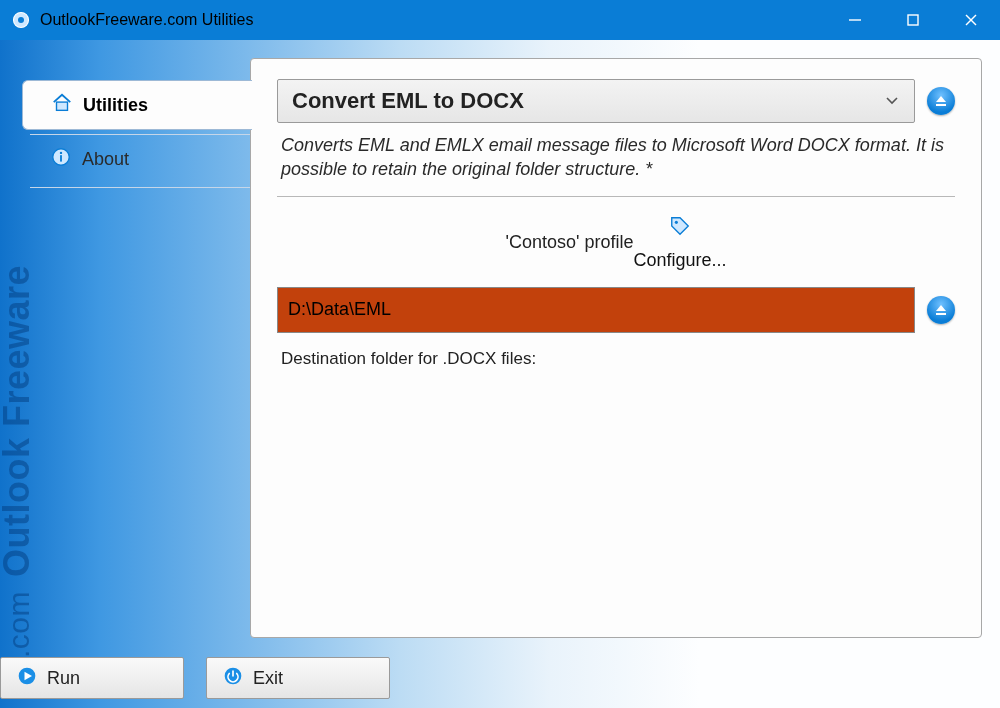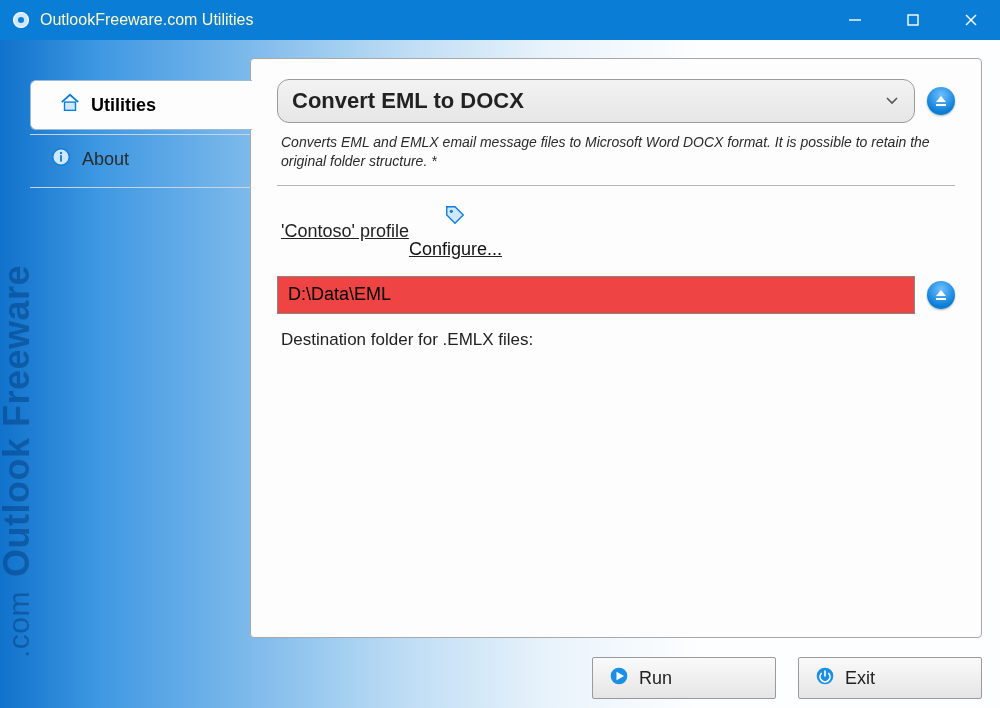--- a/index.html
+++ b/index.html
@@ -1,62 +1,62 @@
 <!DOCTYPE html>
 <html><head>
 <meta charset="utf-8">
 <style>
   html,body{margin:0;padding:0;font-family:"Segoe UI",Tahoma,sans-serif;font-size:15px;color:#222;}
   body{background:#fff;overflow:hidden;}
   .window{width:1000px;height:708px;box-sizing:border-box;background:#fff;display:flex;flex-direction:column;}
   
-  .titlebar{height:40px;background:#0a7dd6;display:flex;align-items:center;color:#fef9c3;flex:0 0 40px;}
+  .titlebar{height:40px;background:#0a7dd6;display:flex;align-items:center;color:#000000;flex:0 0 40px;}
   .titlebar .app-icon{width:18px;height:18px;margin-left:12px;}
   .titlebar .title{margin-left:10px;font-size:16px;}
   .titlebar .spacer{flex:1;}
   .win-btn{width:58px;height:40px;display:flex;align-items:center;justify-content:center;}
   .win-btn svg{stroke:#fff;}
   
   .client{flex:1;position:relative;display:flex;flex-direction:column;
           background:linear-gradient(90deg,#1072cb 0%,#3f98e2 10%,#bcdcf4 40%,#e9f3fb 55%,#fdfeff 70%);}
   .content-row{flex:1;display:flex;min-height:0;}
   
   .sidebar{width:250px;flex:0 0 250px;position:relative;padding-top:40px;}
   .side-tab{display:flex;align-items:center;height:48px;padding-left:28px;font-size:18px;}
   .side-tab .icon{margin-right:10px;}
   .side-tab.active{background:#fdfdfd;border:1px solid #9db9d6;border-right:none;
-                   border-radius:6px 0 0 6px;font-weight:700;color:#000;margin-left:30px;
+                   border-radius:6px 0 0 6px;font-weight:700;color:#000;margin-left:22px;
                    position:relative;z-index:5;margin-right:-2px;}
   .side-tab.inactive{color:#2a2a2a;margin-left:22px;}
   .side-sep{height:1px;background:#c6d6e8;margin:4px 0 0 30px;}
   .brand{position:absolute;left:38px;bottom:-10px;transform:rotate(-90deg);transform-origin:left bottom;
          font-size:36px;letter-spacing:.5px;white-space:nowrap;color:rgba(0,55,120,.45);font-weight:600;}
   .brand .dom{font-weight:400;font-size:30px;margin-right:14px;}
   
   .panel-wrap{flex:1;display:flex;padding:18px 18px 10px 0;}
   .panel{flex:1;background:#fdfdfd;border:1px solid #a8a8a8;border-radius:4px;
          padding:20px 26px 16px 26px;display:flex;flex-direction:column;min-width:0;}
   .header-row{display:flex;align-items:center;gap:12px;}
   .utility-select{flex:1;height:42px;border:1px solid #9a9a9a;background:linear-gradient(#f3f3f3,#e6e6e6);
                   display:flex;align-items:center;justify-content:space-between;padding:0 14px 0 14px;
-                  font-size:22px;font-weight:700;border-radius:12px;}
-  .desc{font-style:italic;font-size:14px;color:#2a2a2a;margin:10px 4px 14px 4px;line-height:1.35;}
+                  font-size:22px;font-weight:700;border-radius:2px;}
+  .desc{font-style:italic;font-size:18px;color:#2a2a2a;margin:10px 4px 14px 4px;line-height:1.35;}
   .hr{height:1px;background:#b8b8b8;margin-bottom:18px;}
-  .profile-row{display:flex;align-items:center;justify-content:flex-start;margin-bottom:16px;padding:0 4px;text-decoration:underline;}
+  .profile-row{display:flex;align-items:center;justify-content:center;margin-bottom:16px;padding:0 4px;}
   .profile-row .name{font-size:18px;}
   .configure{display:flex;align-items:center;gap:8px;font-size:18px;color:#111;flex-direction:column;}
   .field-label{font-size:17px;margin:2px 4px 6px 4px;}
   .field-row{display:flex;align-items:center;gap:12px;margin-bottom:14px;}
-  .text-input{flex:1;height:38px;border:1px solid #888;background:#ef4444;padding:0 10px;
+  .text-input{flex:1;height:46px;border:1px solid #888;background:#c2410c;padding:0 10px;
               font-size:18px;font-family:inherit;box-sizing:border-box;}
   .round-btn{width:28px;height:28px;border-radius:50%;background:radial-gradient(circle at 50% 30%,#6fc0ff,#0a7dd6 70%);
              box-shadow:0 1px 2px rgba(0,0,0,.3);display:flex;align-items:center;justify-content:center;flex:0 0 28px;}
   .round-btn svg{display:block;}
   
-  .footer{height:60px;display:flex;align-items:center;justify-content:flex-end;gap:22px;padding-right:18px;
+  .footer{height:60px;display:flex;align-items:center;justify-content:flex-start;gap:22px;padding-right:18px;
           background:transparent;}
   .btn{width:150px;height:40px;border:1px solid #9a9a9a;background:linear-gradient(#fafafa,#e5e5e5);
        display:flex;align-items:center;padding:0 16px;font-size:18px;border-radius:2px;gap:10px;}
   .btn .bicon{flex:0 0 auto;}
 </style>
 </head>
 <body>
 
 <div class="window">
 
@@ -155,21 +155,21 @@
           <div class="field-row">
             <input class="text-input" type="text" value="D:\Data\EML" style="">
             <div class="round-btn">
               <svg width="14" height="14" viewBox="0 0 14 14">
                   <path d="M7 2 L12 8 L2 8 Z" fill="#fff"></path>
                   <rect x="2" y="10" width="10" height="2" fill="#fff"></rect>
                 </svg>
             </div>
           </div>
 
-          <div class="field-label">Destination folder for .EMLX files:</div>
+          <div class="field-label">Destination folder for .DOCX files:</div>
 
         </div>
       </div>
     </div>
 
     <div class="footer">
       <div class="btn">
         <span class="bicon">
           <svg width="20" height="20" viewBox="0 0 24 24">
               <circle cx="12" cy="12" r="10" fill="#1b8fe6"></circle>

